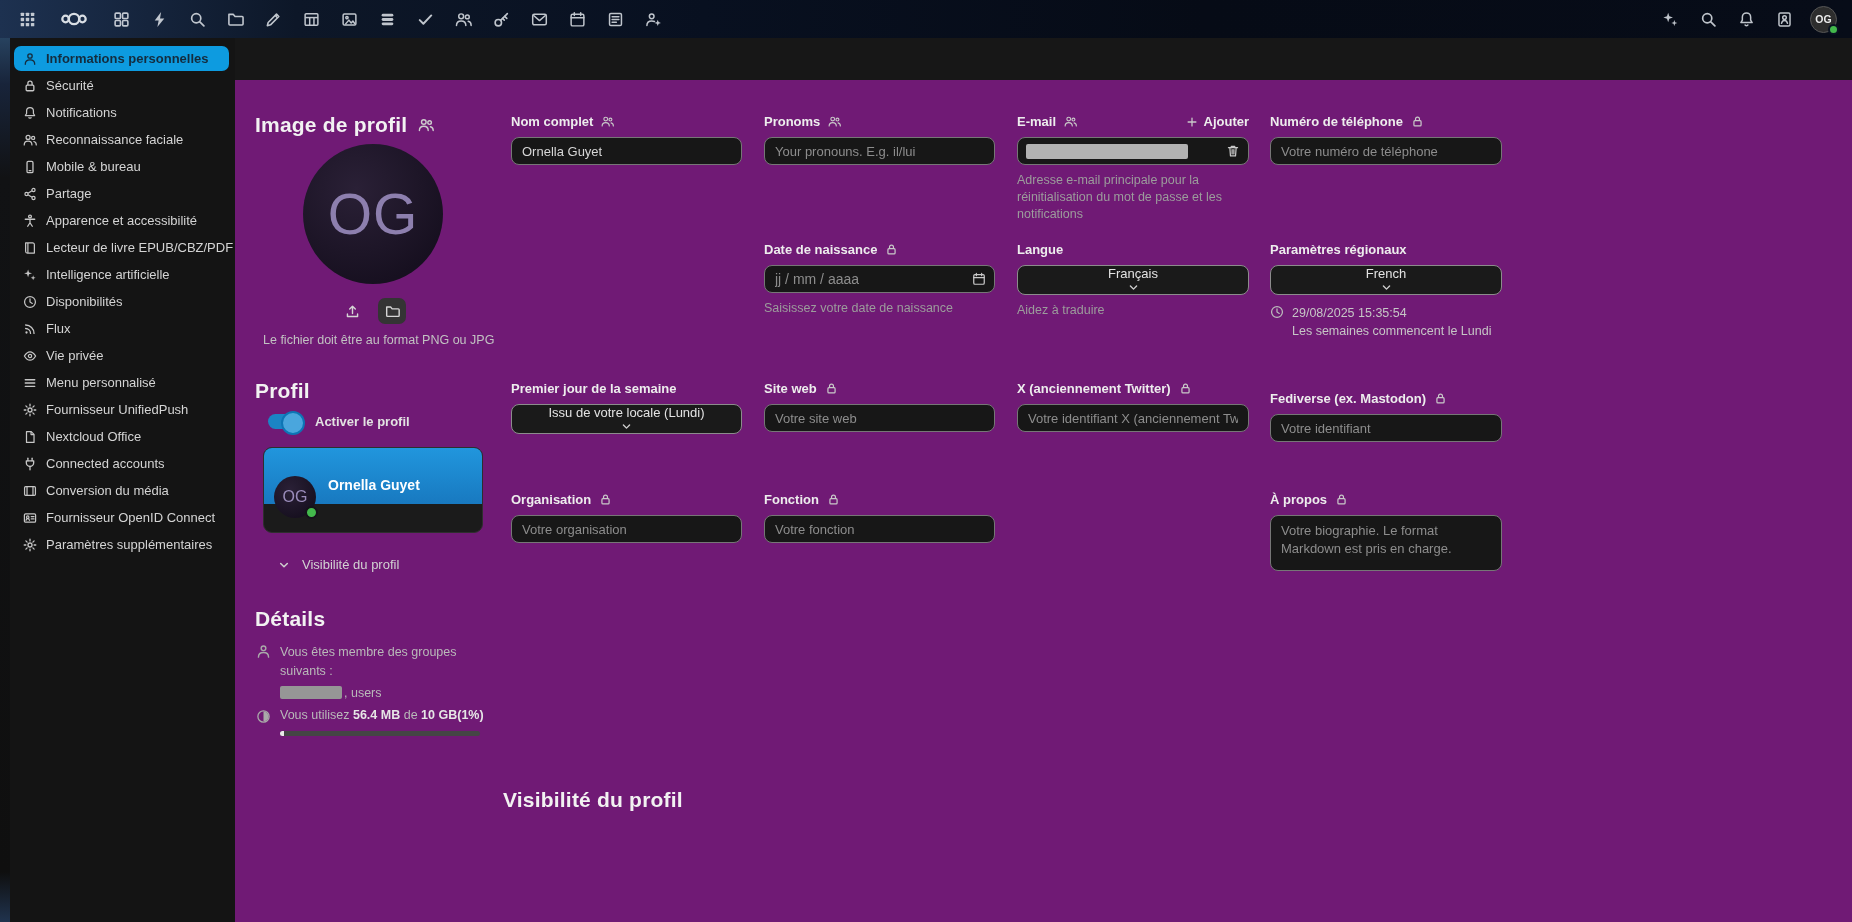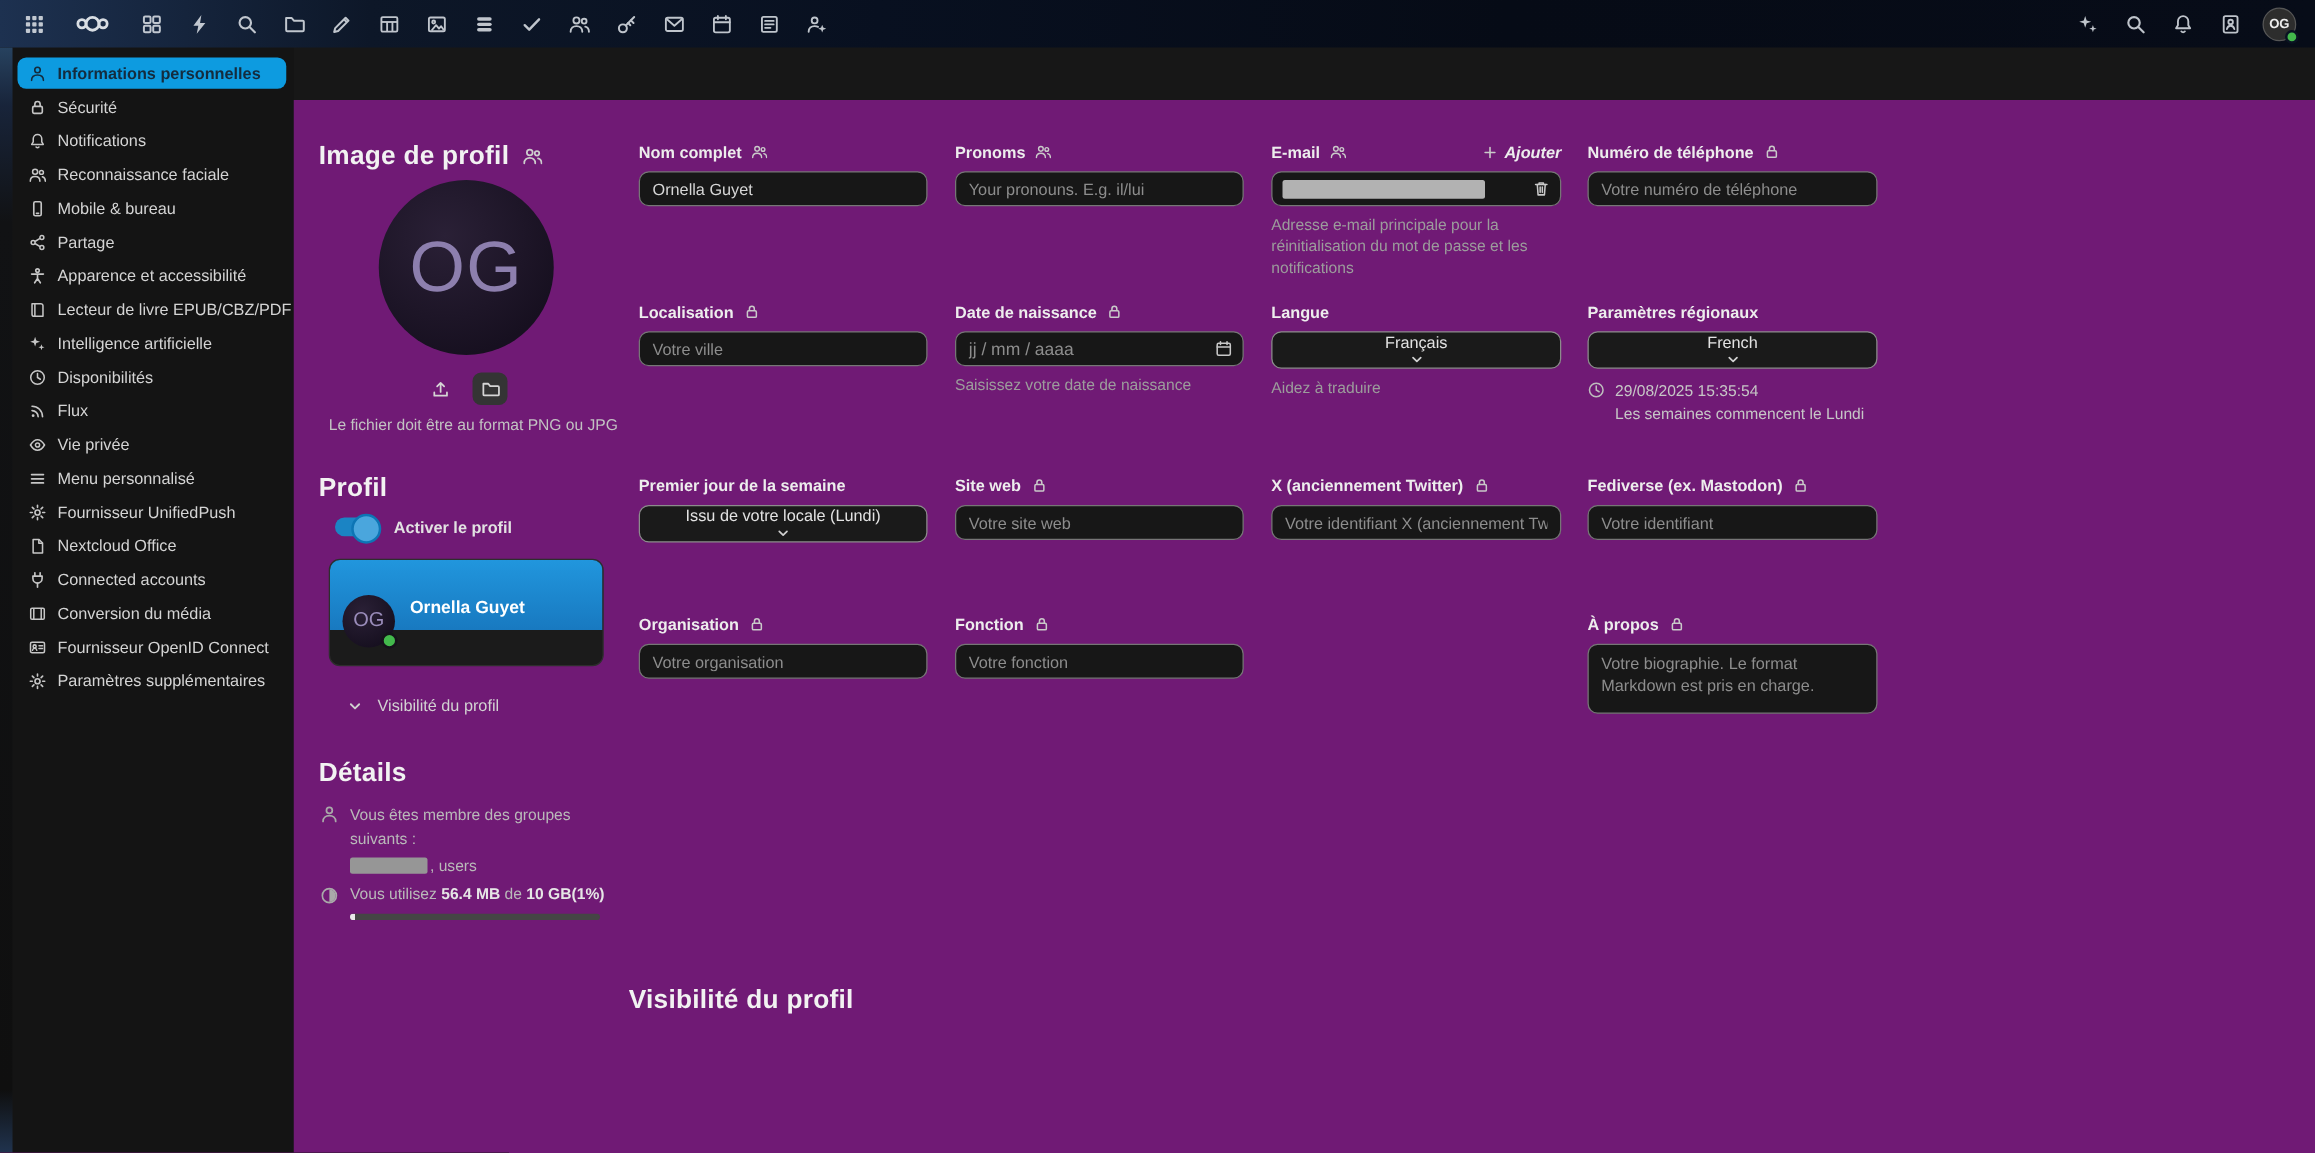--- a/index.html
+++ b/index.html
@@ -2,21 +2,21 @@
 <html><head>
 <meta charset="utf-8">
 <style>
   * { box-sizing: border-box; }
   html,body { margin:0; padding:0; }
   body {
     width:1852px; height:922px; overflow:hidden; position:relative;
     background:#171717; color:#dcdcdc;
     font-family:"Liberation Sans", sans-serif;
   }
-  button { font-family:inherit;font-style:italic; }
+  button { font-family:inherit; }
 
   
   .topbar {
     position:absolute; top:0; left:0; right:0; height:38px; z-index:5;
     background:linear-gradient(90deg,#1d3150 0%,#0d1728 16%,#081020 38%,#060b16 65%,#070c18 100%);
     display:flex; align-items:center; justify-content:space-between; padding:0 8px;
   }
   .tb-group { display:flex; align-items:center; }
   .tb-btn {
     width:38px; height:38px; display:flex; align-items:center; justify-content:center;
@@ -720,29 +720,20 @@
   <div class="field w232" style="left:1035px;top:33px">
     <div class="lrow">
       <span class="lbl">Numéro de téléphone</span>
       <svg>
           <use href="#s-lock"></use>
         </svg>
     </div>
     <input class="inp" placeholder="Votre numéro de téléphone" style="">
   </div>
 
-  <div class="field" style="left:276px;top:161px">
-    <div class="lrow">
-      <span class="lbl">Localisation</span>
-      <svg>
-          <use href="#s-lock"></use>
-        </svg>
-    </div>
-    <input class="inp" placeholder="Votre ville" style="">
-  </div>
 
   <div class="field" style="left:529px;top:161px">
     <div class="lrow">
       <span class="lbl">Date de naissance</span>
       <svg>
           <use href="#s-lock"></use>
         </svg>
     </div>
     <div class="ibox">
       <input placeholder="jj / mm / aaaa" style="">
@@ -832,21 +823,21 @@
   <div class="field w232" style="left:782px;top:300px">
     <div class="lrow">
       <span class="lbl">X (anciennement Twitter)</span>
       <svg>
           <use href="#s-lock"></use>
         </svg>
     </div>
     <input class="inp" placeholder="Votre identifiant X (anciennement Twit..." style="">
   </div>
 
-  <div class="field w232" style="left:1035px;top:300px">
+  <div class="field w232" style="left:1035px;top:310px">
     <div class="lrow">
       <span class="lbl">Fediverse (ex. Mastodon)</span>
       <svg>
           <use href="#s-lock"></use>
         </svg>
     </div>
     <input class="inp" placeholder="Votre identifiant" style="">
   </div>
 
   <div class="field" style="left:276px;top:411px">

